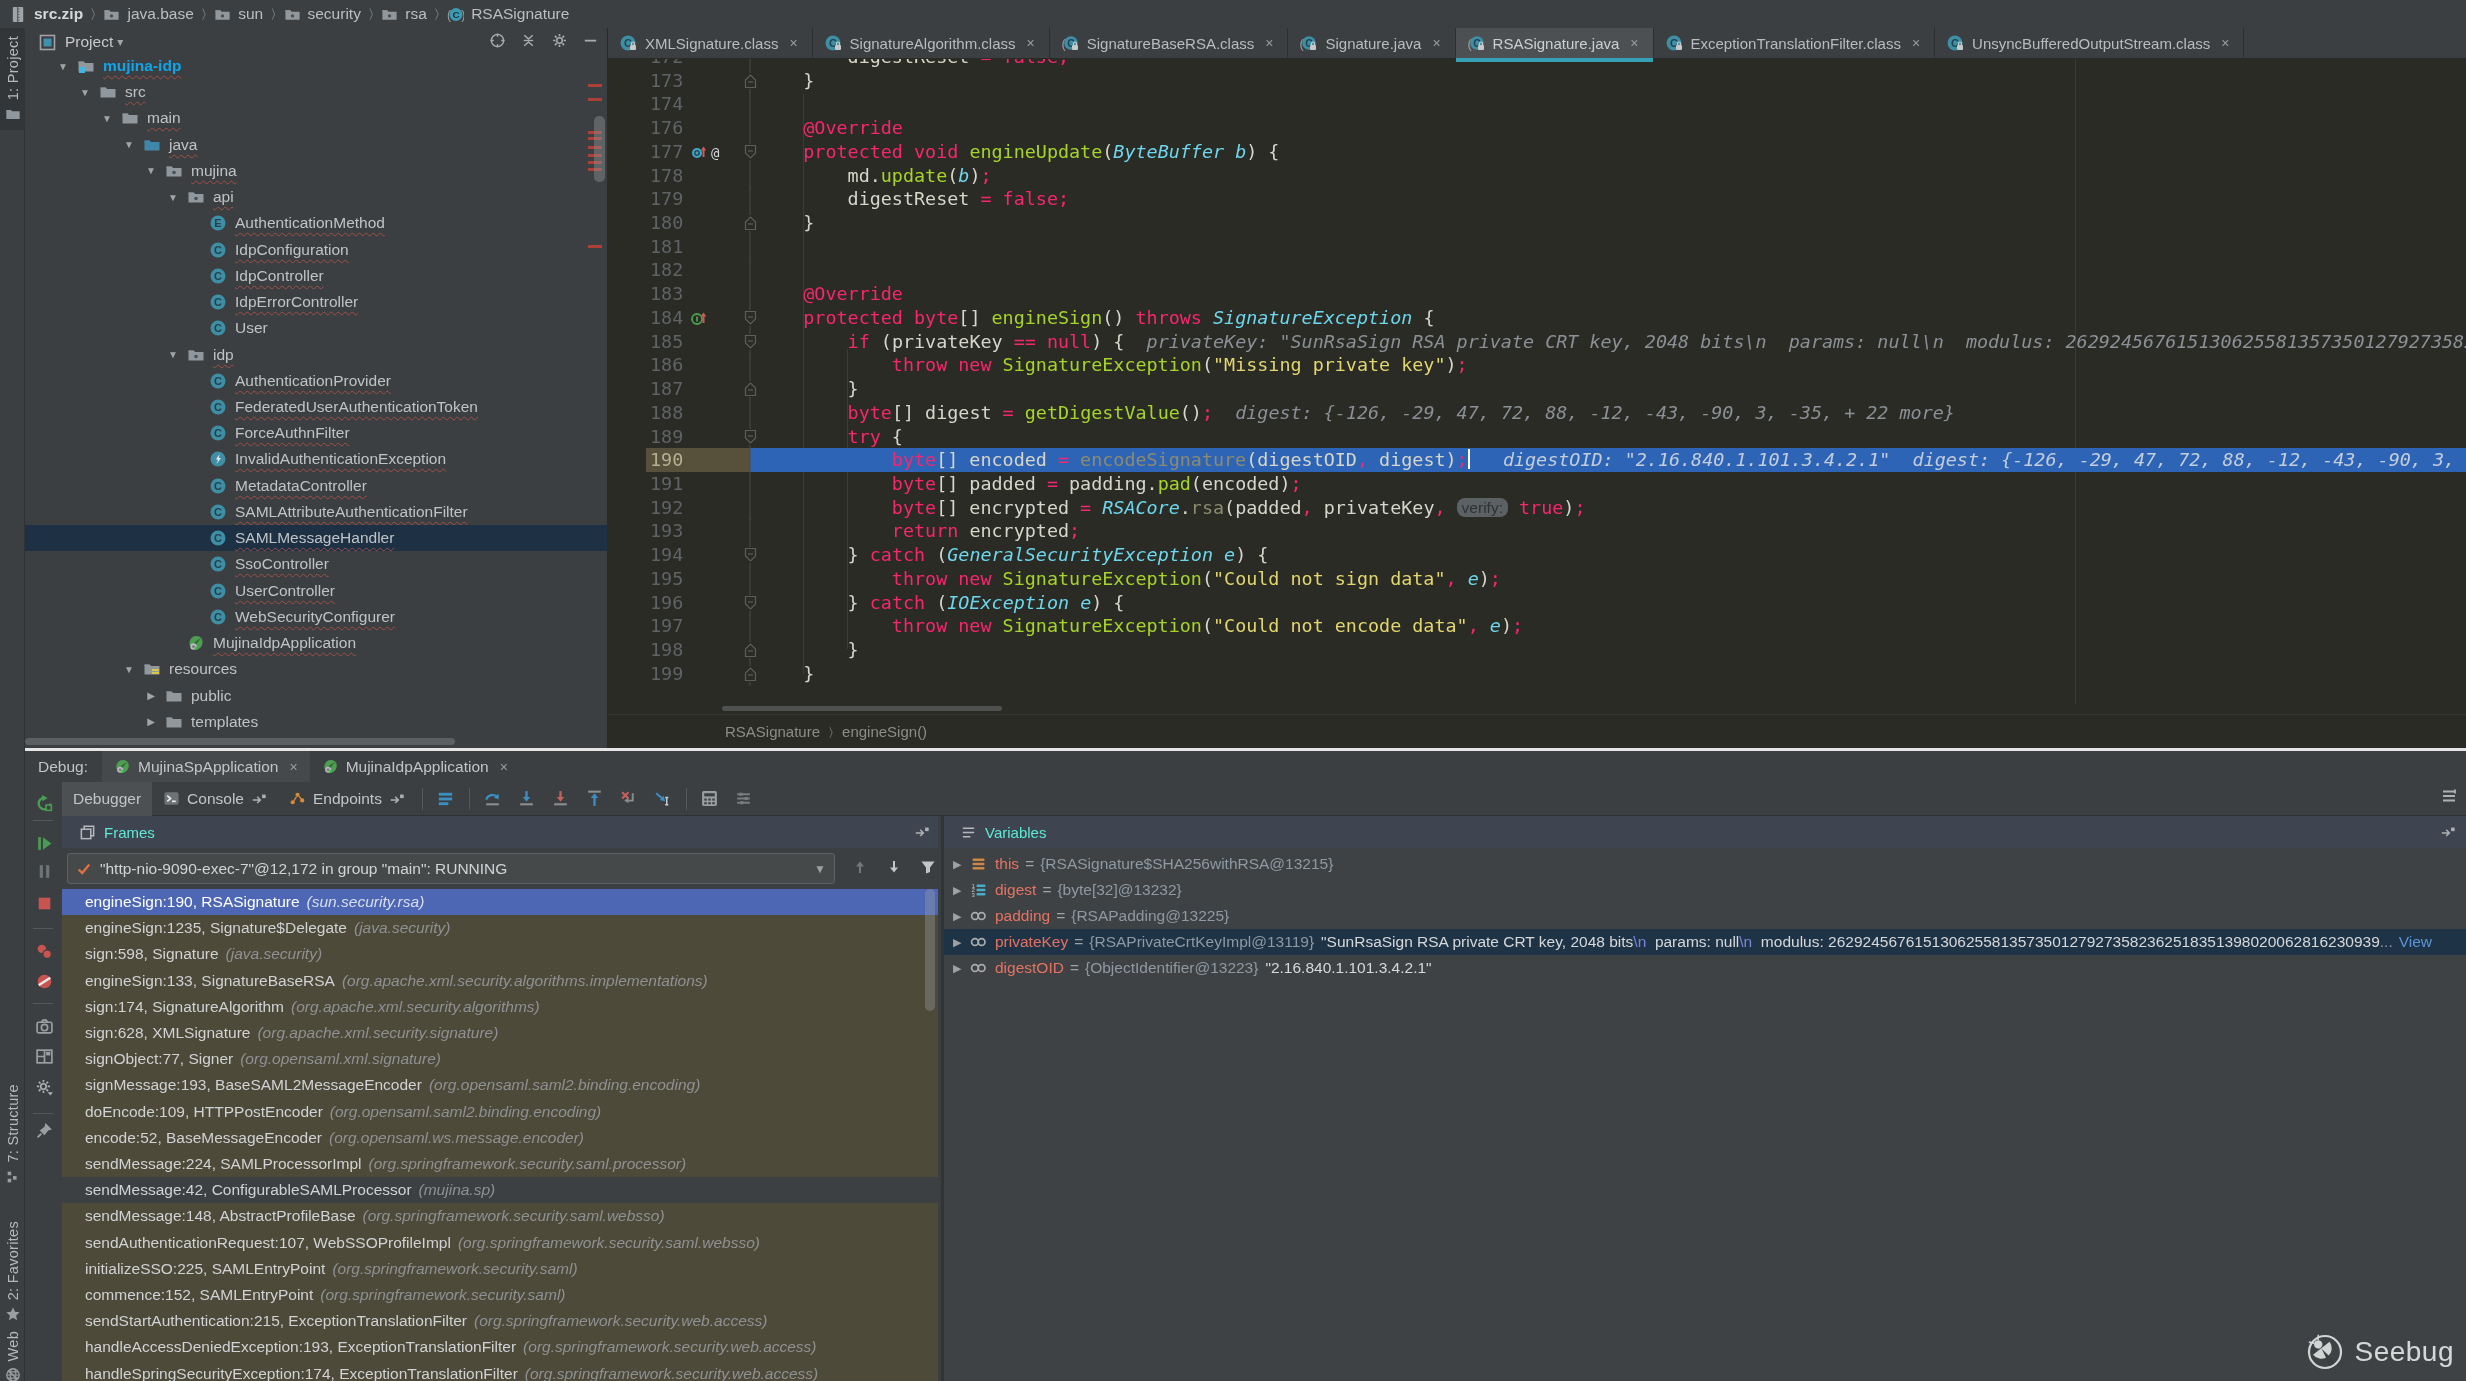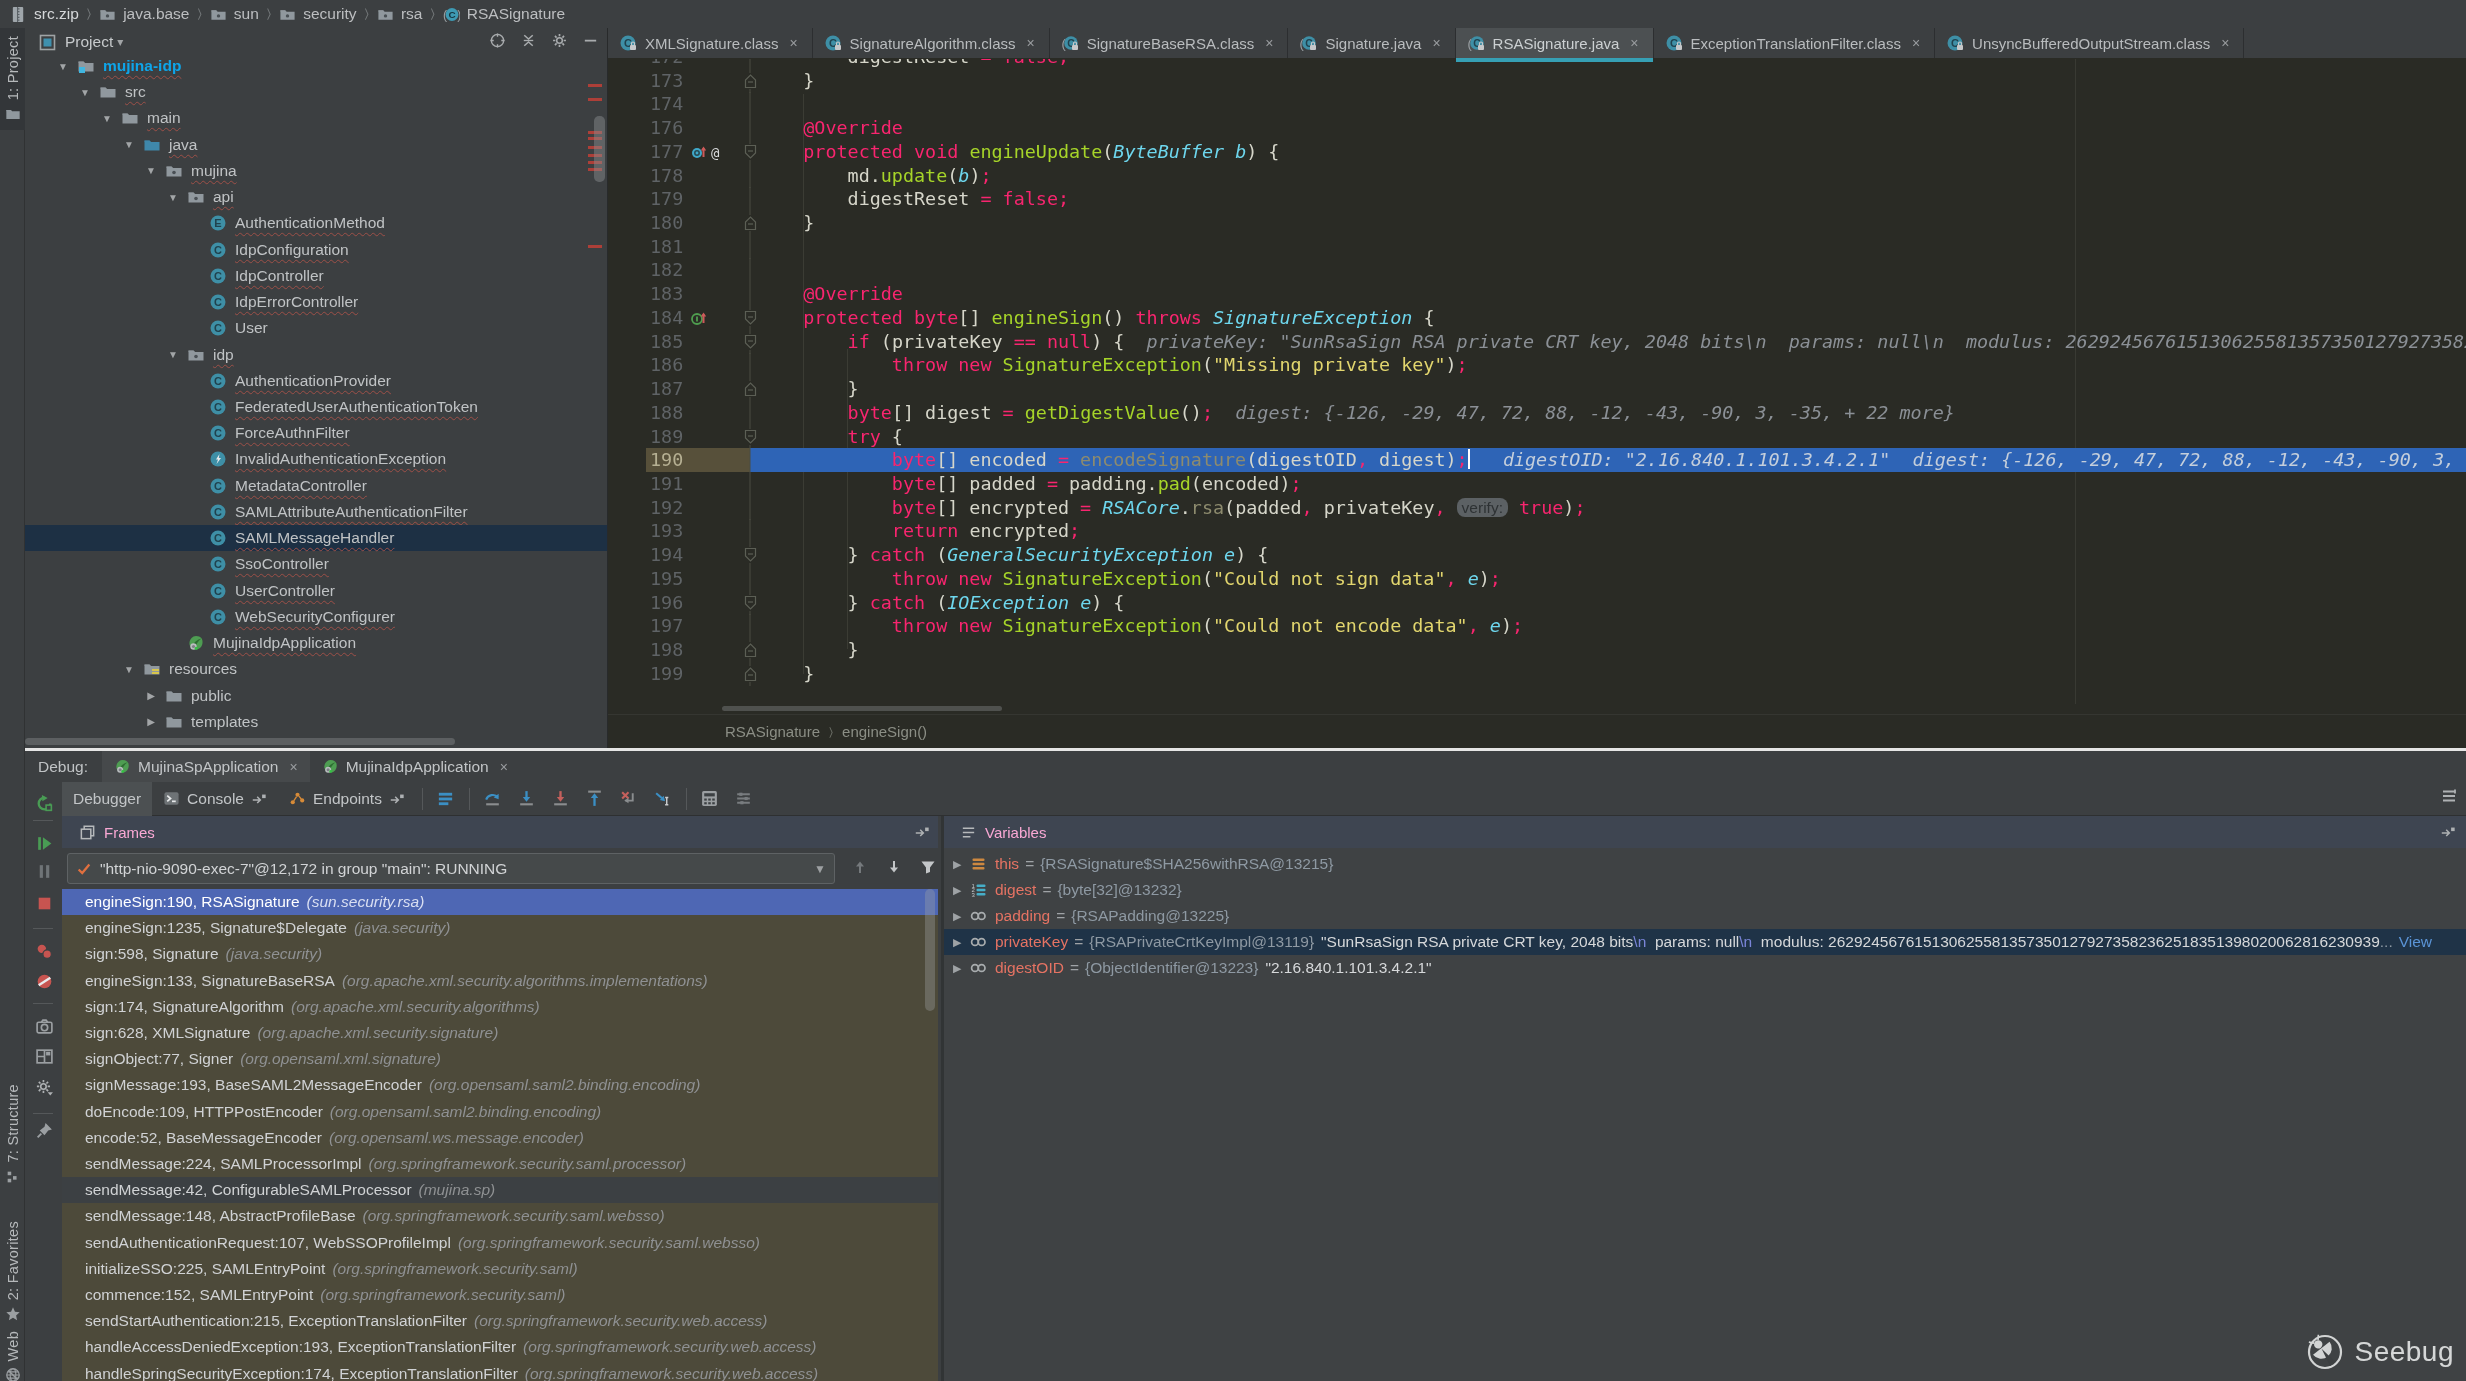--- a/index.html
+++ b/index.html
@@ -8,21 +8,21 @@
     position:relative; width:2466px; height:1381px; overflow:hidden;
     background:#3c3f41; font-family:"Liberation Sans", sans-serif;
     color:#bbbdbf; -webkit-font-smoothing:antialiased;
   }
   .abs { position:absolute; }
   svg { display:block; }
 
   
   #top-nav { left:0; top:0; width:2466px; height:28px; background:#3c3f41; display:flex; align-items:center; padding-left:10px; }
   #top-nav .crumb { display:flex; align-items:center; gap:7px; font-size:15.5px; color:#bcbec0; }
-  #top-nav .crumb.bold span.lbl { font-weight:normal; color:#d6d8da; }
+  #top-nav .crumb.bold span.lbl { font-weight:bold; color:#d6d8da; }
   #top-nav .sep { color:#74787a; margin:0 8px; font-size:13px; }
 
   
   #stripe { left:0; top:28px; width:25px; height:1353px; background:#3c3f41; border-right:1px solid #303233; }
   .stripe-btn { position:absolute; left:0; width:25px; display:flex; flex-direction:column; align-items:center; gap:6px; padding:8px 0; }
   .stripe-btn.sel { background:#333639; }
   .stripe-btn .vtext { writing-mode:vertical-rl; transform:rotate(180deg); font-size:14.5px; color:#b6b9bb; letter-spacing:.3px; white-space:nowrap; }
 
   
   #project { left:25px; top:28px; width:583px; height:720px; background:#3c3f41; border-right:1px solid #282a2b; }
@@ -91,21 +91,21 @@
   .tb-sep { width:1px; height:22px; background:#55585a; margin:0 6px; }
   .tb-ico { width:24px; height:24px; display:flex; align-items:center; justify-content:center; margin:0 5px; }
   #dbg-settings { position:absolute; right:8px; top:36px; }
 
   #dbg-leftcol { position:absolute; left:0; top:31px; width:37px; height:602px; }
   .lc-ico { position:absolute; left:7px; width:24px; height:24px; display:flex; align-items:center; justify-content:center; }
   .lc-sep { position:absolute; left:8px; width:20px; height:1px; background:#55585a; }
 
   #frames { position:absolute; left:37px; top:65px; width:876px; height:568px; background:#3c4043; }
   #frames-header { position:absolute; left:0; top:0; width:100%; height:32px; background:#3e4551; display:flex; align-items:center; padding:0 8px 0 17px; }
-  #frames-header .ftitle, #vars-header .vtitle { font-size:15px; color:#f9a8d4; margin-left:8px; }
+  #frames-header .ftitle, #vars-header .vtitle { font-size:15px; color:#5eead4; margin-left:8px; }
   #frames-header .spacer, #vars-header .spacer { flex:1; }
   #thread-row { position:absolute; left:0; top:32px; width:100%; height:41px; background:#3c3f41; display:flex; align-items:center; }
   #thread-combo { margin-left:5px; width:768px; height:31px; background:#45494a; border:1px solid #5e6264; border-radius:3px; display:flex; align-items:center; padding:0 8px; }
   #thread-combo .ttext { font-size:15.5px; color:#d2d4d6; margin-left:8px; flex:1; white-space:nowrap; overflow:hidden; }
   #thread-combo .dd { color:#9da0a2; font-size:12px; }
   #frames-list { position:absolute; left:0; top:73px; width:100%; height:495px; overflow:hidden; background:#3c4043; }
   .frow { position:absolute; left:0; width:100%; height:26.2px; display:flex; align-items:center; padding-left:23px; font-size:15.5px; white-space:nowrap; }
   .frow.lib { background:#4d4a3a; }
   .frow.user { background:#3c4043; }
   .frow.sel { background:#4e67b4; }

